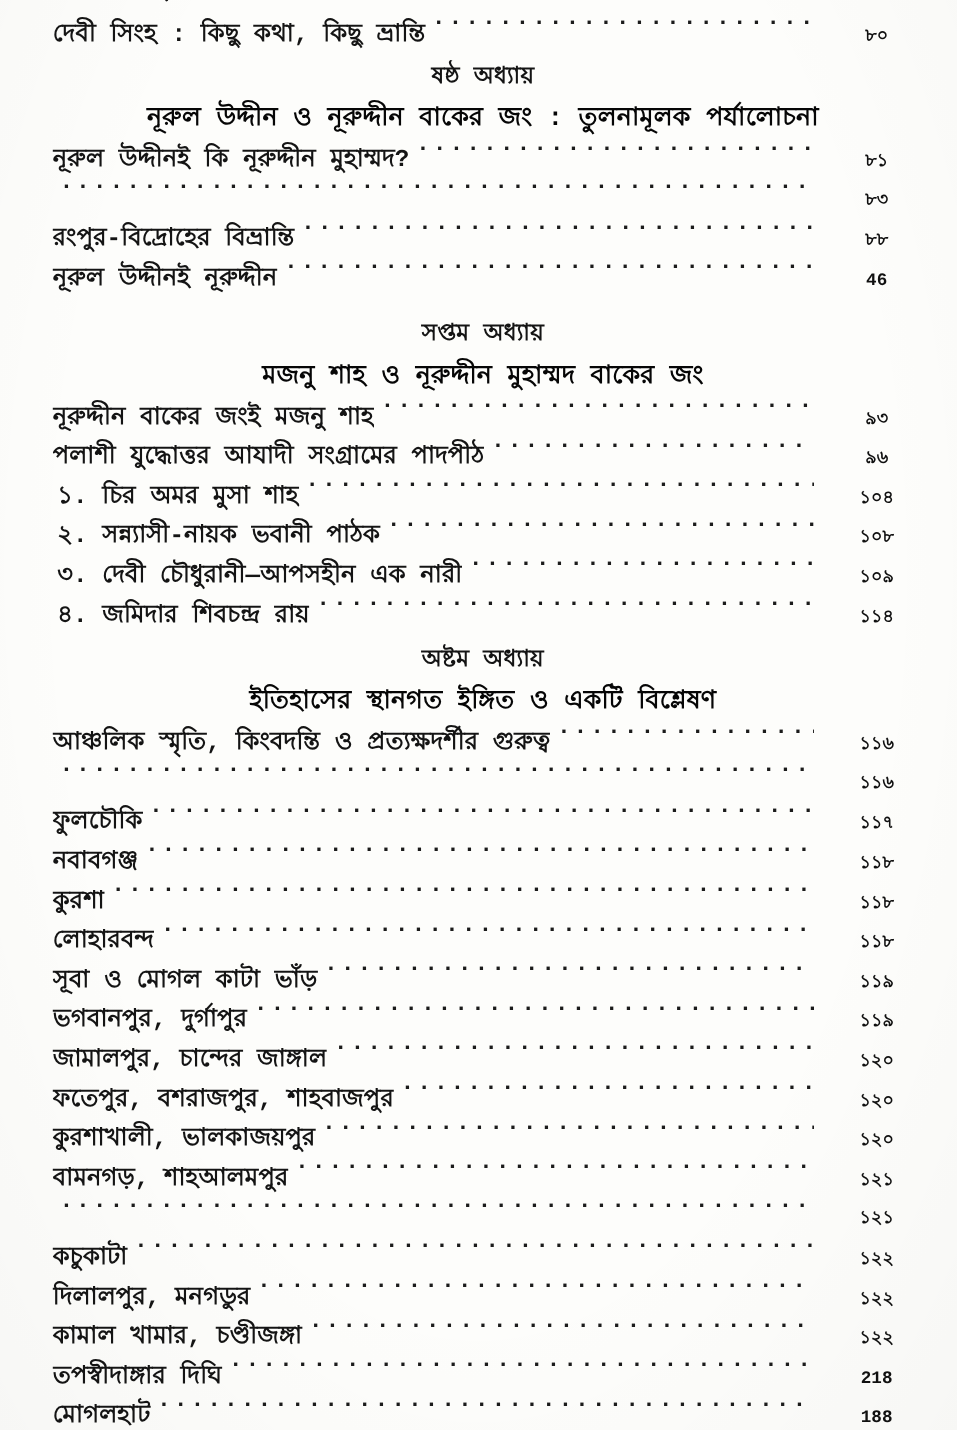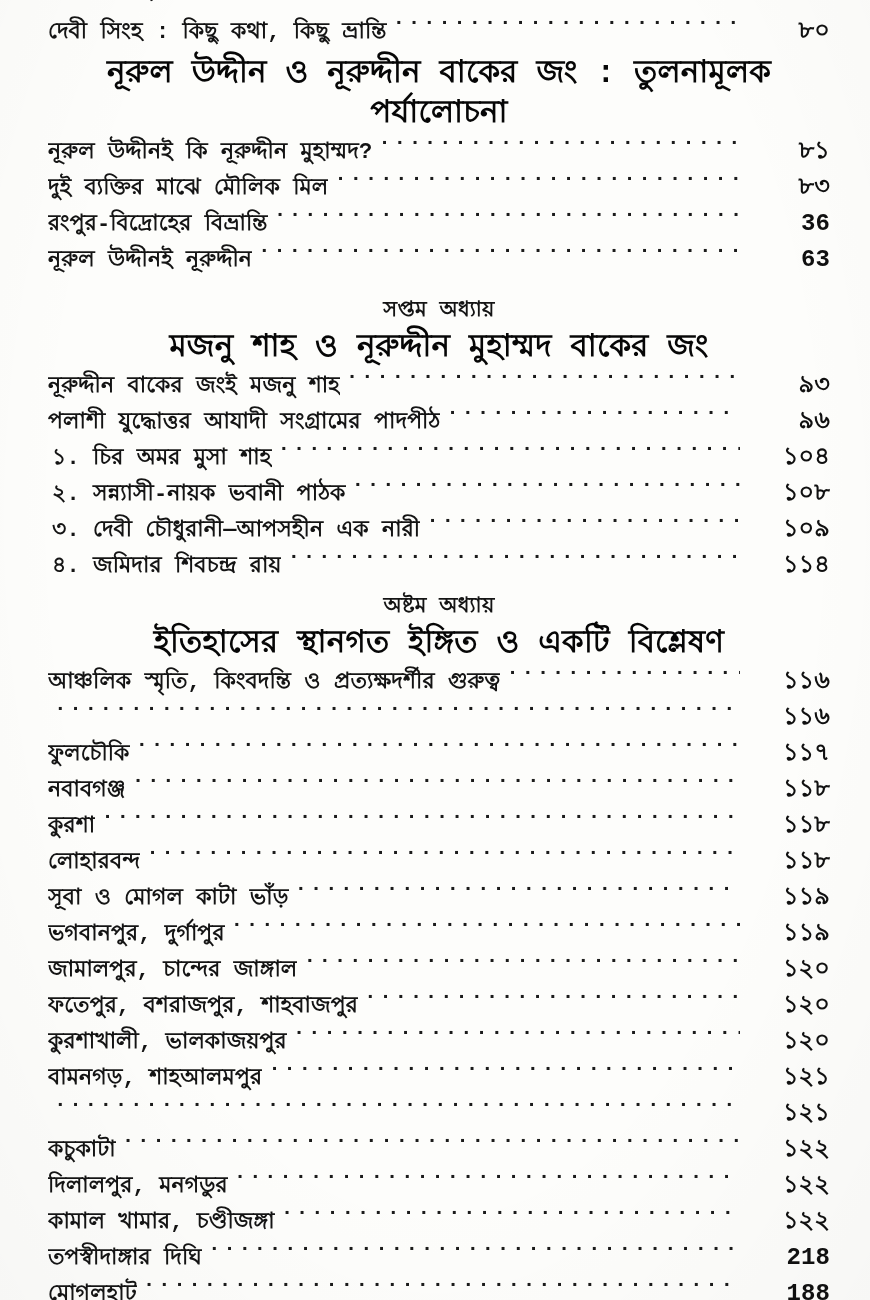--- a/index.html
+++ b/index.html
@@ -86,44 +86,44 @@
     position: absolute;
     left: 0;
     bottom: 0.04em;
     letter-spacing: 2.6px;
     font-size: 21px;
     color: #1b1b1b;
     white-space: nowrap;
   }
   .entry .pageno {
     flex: 0 0 66px;
-    text-align: right;
+    text-align: center;
     padding-left: 18px;
-    font-size: 24px;
+    font-size: 16px;
     font-weight: 700;
     color: #101010;
   }
   .entry.indented .title {
     padding-left: 4px;
   }
 
   
   .chapter {
     text-align: center;
     padding: 2px 0 0 0;
   }
   .chapter .chapter-label {
     font-size: 21px;
     font-weight: 600;
     line-height: 34px;
     color: #141414;
     letter-spacing: 0.2px;
   }
   .chapter .chapter-title {
-    font-size: 31px;
+    font-size: 23px;
     font-weight: 700;
     line-height: 40px;
     color: #060606;
     letter-spacing: 0.2px;
   }
 
   .chapter.ch6 { margin-top: 2px; }
   .chapter.ch7 { margin-top: 14px; }
   .chapter.ch8 { margin-top: 4px; }
 </style>
@@ -143,42 +143,42 @@
       </div>
     </div>
 
     <div class="entry">
       <span class="title">দেবী সিংহ : কিছু কথা, কিছু ভ্রান্তি</span>
       <span class="leader"></span>
       <span class="pageno">৮০</span>
     </div>
 
     <div class="chapter ch6">
+      <div class="chapter-label">ষষ্ঠ অধ্যায়</div>
       <div class="chapter-title">নূরুল উদ্দীন ও নূরুদ্দীন বাকের জং : তুলনামূলক পর্যালোচনা</div>
     </div>
 
     <div class="entry">
       <span class="title">নূরুল উদ্দীনই কি নূরুদ্দীন মুহাম্মদ?</span>
       <span class="leader"></span>
       <span class="pageno">৮১</span>
     </div>
     <div class="entry">
-      <span class="title">দুই ব্যক্তির মাঝে মৌলিক মিল</span>
       <span class="leader"></span>
       <span class="pageno">৮৩</span>
     </div>
     <div class="entry">
       <span class="title">রংপুর-বিদ্রোহের বিভ্রান্তি</span>
       <span class="leader"></span>
-      <span class="pageno">36</span>
+      <span class="pageno">৮৮</span>
     </div>
     <div class="entry">
       <span class="title">নূরুল উদ্দীনই নূরুদ্দীন</span>
       <span class="leader"></span>
-      <span class="pageno">63</span>
+      <span class="pageno">46</span>
     </div>
 
     <div class="chapter ch7">
       <div class="chapter-label">সপ্তম অধ্যায়</div>
       <div class="chapter-title">মজনু শাহ ও নূরুদ্দীন মুহাম্মদ বাকের জং</div>
     </div>
 
     <div class="entry">
       <span class="title">নূরুদ্দীন বাকের জংই মজনু শাহ</span>
       <span class="leader"></span>

